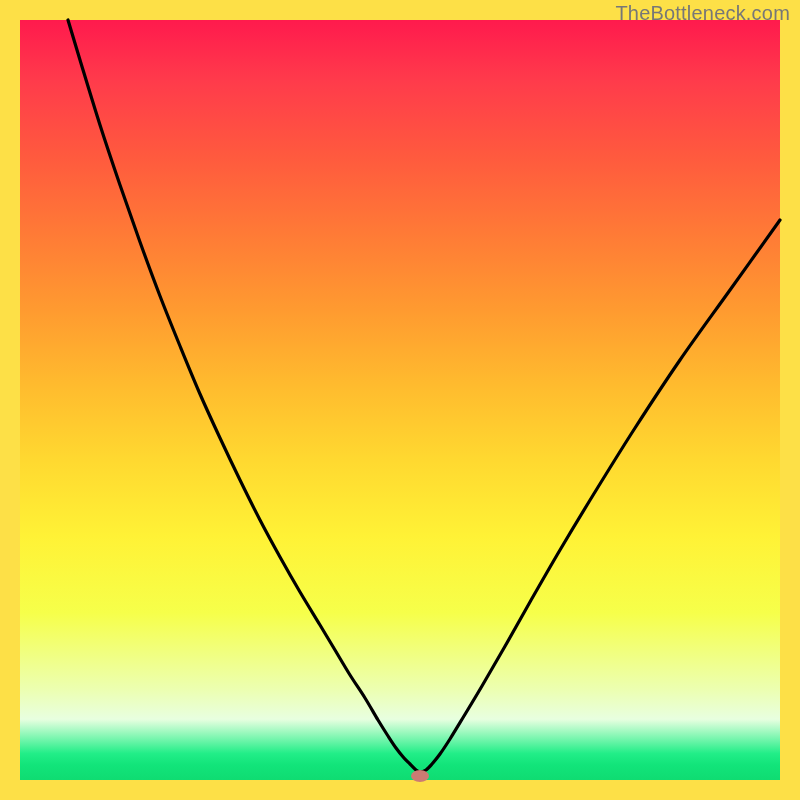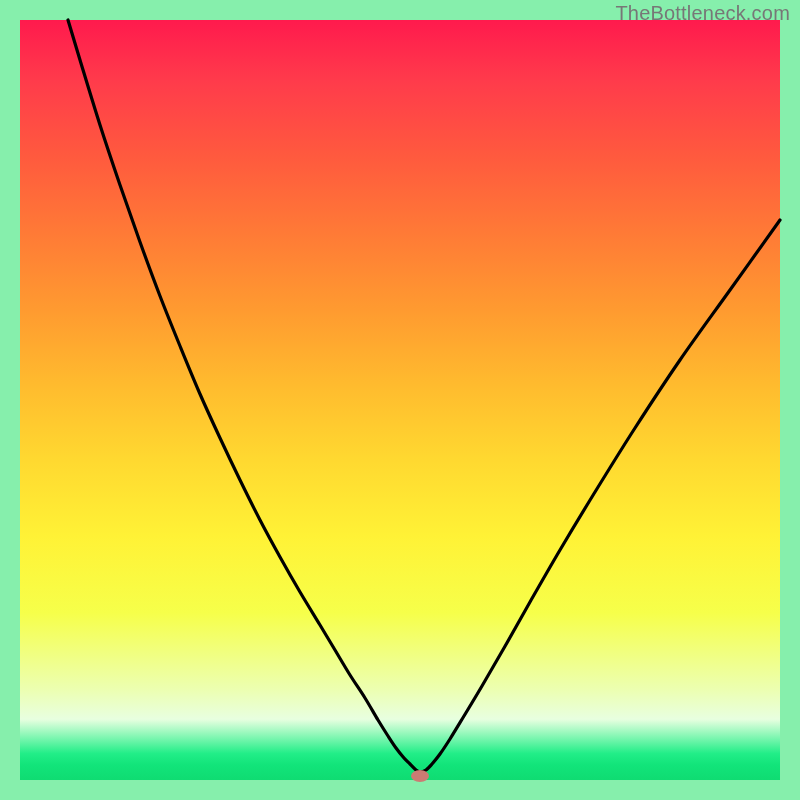--- a/index.html
+++ b/index.html
@@ -8,21 +8,21 @@
     width: 800px;
     height: 800px;
     background: #000;
     overflow: hidden;
     font-family: Arial, Helvetica, sans-serif;
   }
   .frame {
     position: relative;
     width: 800px;
     height: 800px;
-    background: #86efac;
+    background: #fde047;
   }
   .plot-area {
     position: absolute;
     left: 20px;
     top: 20px;
     width: 760px;
     height: 760px;
     background: linear-gradient(to bottom,
       #ff1a4d 0%,
       #ff3b4b 8%,

